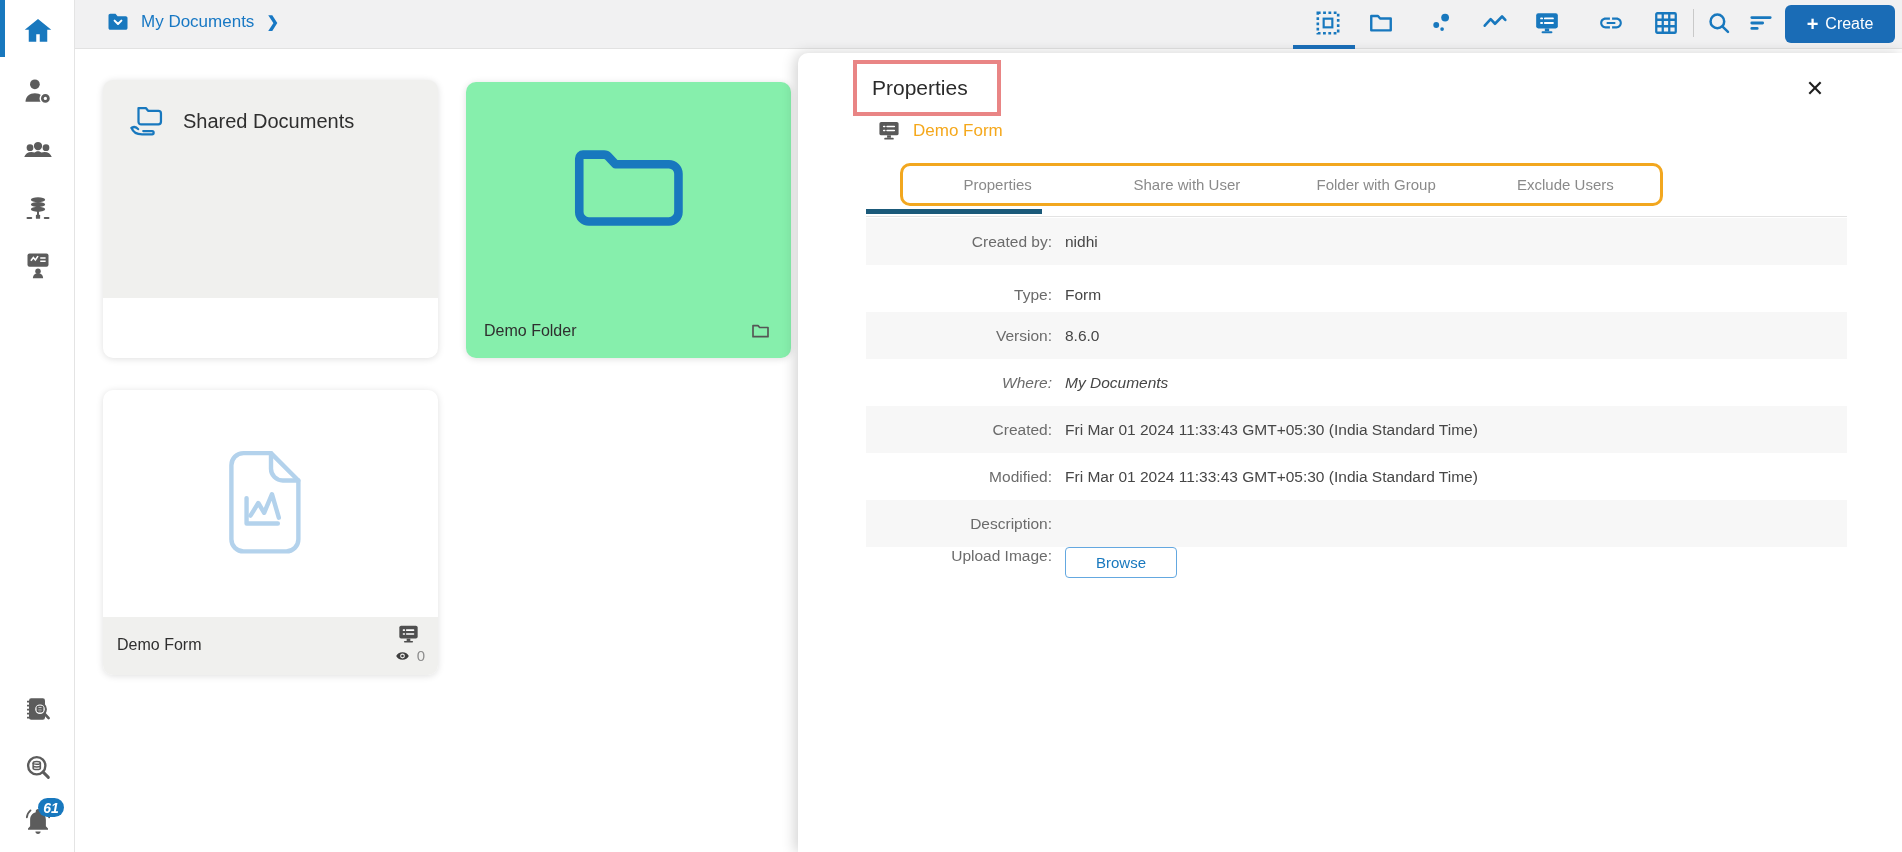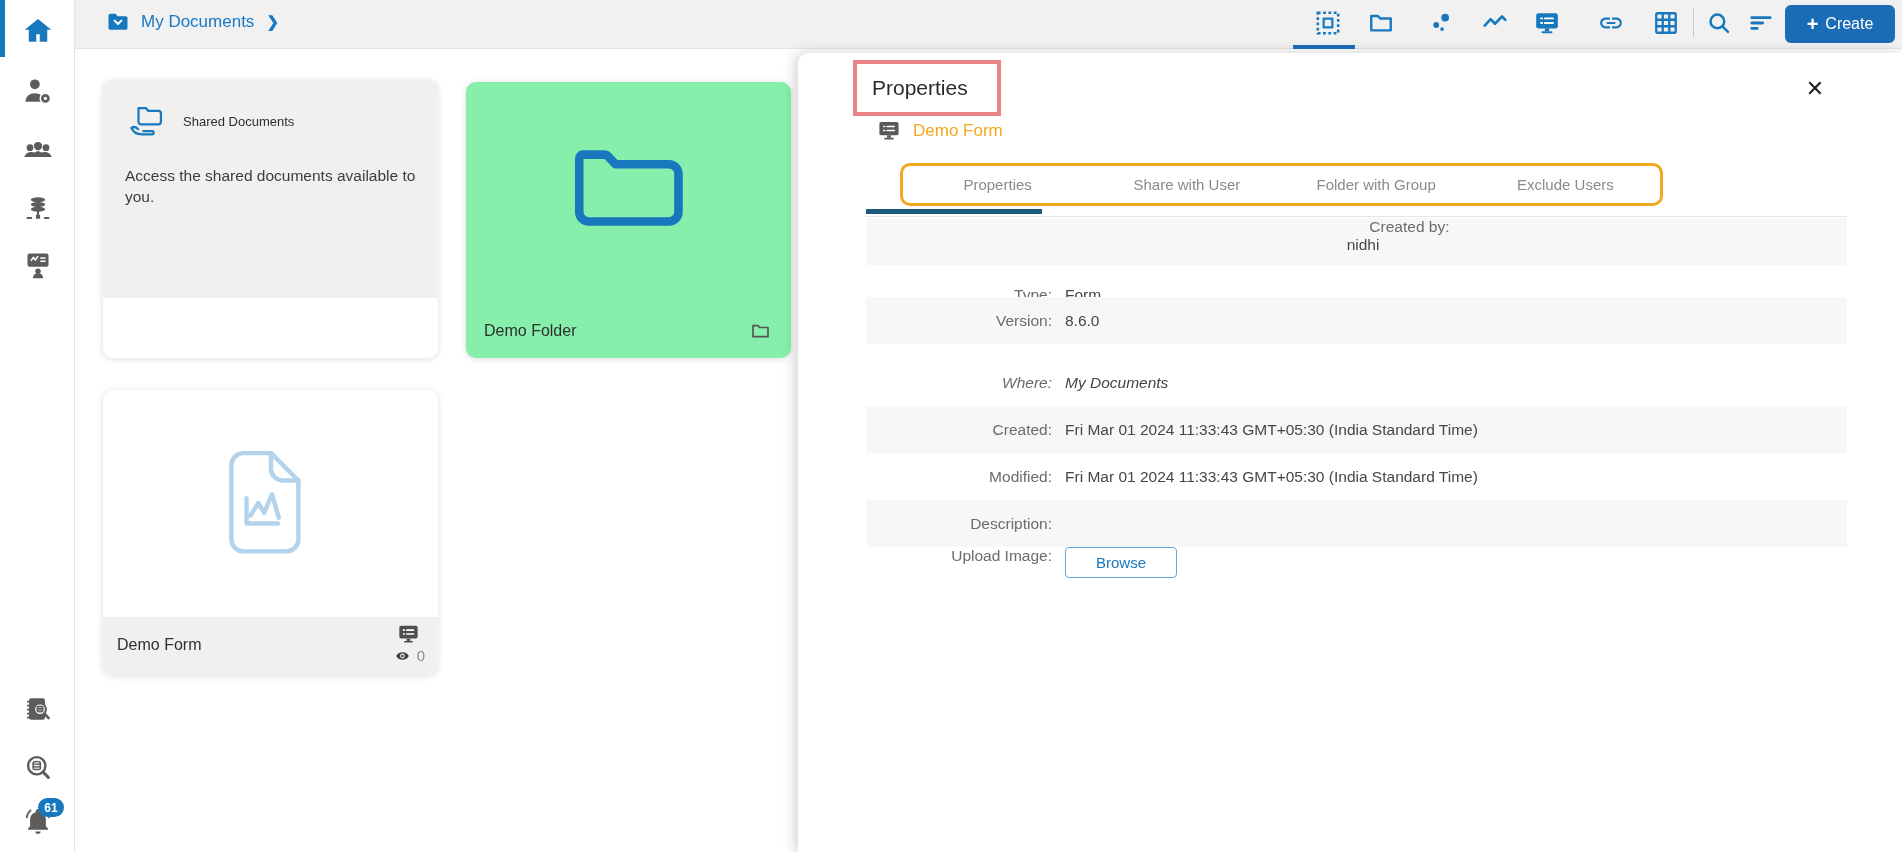--- a/index.html
+++ b/index.html
@@ -6,22 +6,22 @@
   html,body { width:1902px; height:852px; }
   body { font-family:"Liberation Sans", sans-serif; background:#fff; overflow:hidden; }
   .screen { position:relative; width:1902px; height:852px; background:#fff; overflow:hidden; }
 
   
   .sidebar { position:absolute; left:0; top:0; width:75px; height:852px; background:#fff; border-right:1px solid #e4e4e4; z-index:20; }
   .active-bar { position:absolute; left:0; top:0; width:5px; height:57px; background:#1878be; }
   .side-icon { position:absolute; left:23px; width:30px; height:30px; cursor:pointer; }
   .side-icon svg { width:100%; height:100%; display:block; }
   .badge { position:absolute; left:38px; top:798px; min-width:26px; height:19px; background:#1878be; color:#fff;
-           border-radius:10px; font-size:12px; font-weight:bold; display:flex; align-items:center; justify-content:center;
-           padding:0 4px; z-index:21; }
+           border-radius:10px; font-size:14px; font-weight:bold; display:flex; align-items:center; justify-content:center;
+           padding:0 4px; z-index:21;font-style:italic; }
 
   
   .topbar { position:absolute; left:75px; top:0; right:0; height:49px; background:#f1f1f2; border-bottom:1px solid #e2e2e2; z-index:15; }
   .breadcrumb { position:absolute; left:30px; top:10px; display:flex; align-items:center; gap:10px; cursor:pointer; }
   .breadcrumb svg { width:26px; height:24px; }
   .crumb-text { color:#1878c4; font-size:17px; }
   .crumb-chevron { color:#1878c4; font-size:15px; font-weight:bold; margin-left:2px; }
   .tool-icon { position:absolute; top:10px; width:26px; height:26px; cursor:pointer; }
   .tool-icon svg { width:100%; height:100%; display:block; }
   .tool-divider { position:absolute; top:9px; width:1px; height:28px; background:#c9c9c9; }
@@ -30,21 +30,21 @@
                 border:none; border-radius:6px; font-size:16px; font-family:"Liberation Sans",sans-serif;
                 display:flex; align-items:center; justify-content:center; gap:7px; cursor:pointer; }
   .create-plus { font-size:20px; font-weight:bold; line-height:1; }
 
   
   .content { position:absolute; left:75px; top:49px; right:0; bottom:0; background:#fff; }
   .card { position:absolute; border-radius:10px; box-shadow:0 1px 7px rgba(0,0,0,0.13); cursor:pointer; }
   .card-shared { left:28px; top:31px; width:335px; height:278px; background:#f0f0ee; }
   .card-shared .shared-head { position:absolute; left:24px; top:22px; display:flex; align-items:center; gap:14px; }
   .card-shared .shared-head svg { width:42px; height:38px; }
-  .shared-title { font-size:13px; color:#2f2f2f; }
+  .shared-title { font-size:20px; color:#2f2f2f; }
   .shared-desc { position:absolute; left:22px; top:85px; width:295px; font-size:15.5px; color:#3c3c3c; line-height:21px; }
   .card-footer-white { position:absolute; left:0; bottom:0; width:100%; height:60px; background:#fff; border-radius:0 0 10px 10px; }
 
   .card-folder { left:391px; top:33px; width:325px; height:276px; background:#86efac; }
   .folder-big { position:absolute; left:98px; top:58px; width:124px; height:98px; }
   .folder-foot { position:absolute; left:0; bottom:0; width:100%; height:54px; display:flex; align-items:center; justify-content:space-between; padding:0 18px; }
   .folder-foot-label { font-size:16px; color:#2f2f2f; }
   .folder-foot svg { width:25px; height:20px; }
 
   .card-form { left:28px; top:341px; width:335px; height:285px; background:#fff; }
@@ -261,21 +261,20 @@
 
     <div class="card card-shared">
       <div class="shared-head">
         <svg viewBox="0 0 48 44" fill="none" stroke="#1878be" stroke-width="2.6" stroke-linecap="round" stroke-linejoin="round">
           <path d="M13 7h8.5l2.6 3.2H36c1.7 0 3 1.3 3 3V23c0 1.7-1.3 3-3 3H16c-1.7 0-3-1.3-3-3V7z"></path>
           <path d="M5 30c1.6 5 6.2 7.4 12.2 7.4h11.6c2.3 0 2.3-3.7 0-3.7H18.5"></path>
           <path d="M5 30c2.8-1.7 5.9-.7 7.6 1.4"></path>
         </svg>
         <span class="shared-title">Shared Documents</span>
       </div>
-      <div class="shared-desc">Access the shared documents available to you.</div>
       <div class="card-footer-white"></div>
     </div>
 
     <div class="card card-folder">
       <svg class="folder-big" viewBox="0 0 130 100" fill="none" stroke="#1878be" stroke-width="9" stroke-linejoin="round">
         <path d="M16 26v-8a4 4 0 0 1 4-4h22a6 6 0 0 1 4.4 1.9L54 24h56a10 10 0 0 1 10 10v40a10 10 0 0 1-10 10H26a10 10 0 0 1-10-10z"></path>
       </svg>
       <div class="folder-foot">
         <span class="folder-foot-label">Demo Folder</span>
         <svg viewBox="0 0 24 24" fill="none" stroke="#555" stroke-width="2" stroke-linejoin="round">
@@ -332,29 +331,29 @@
 
     <div class="tabs-box">
       <div class="tab">Properties</div>
       <div class="tab">Share with User</div>
       <div class="tab">Folder with Group</div>
       <div class="tab">Exclude Users</div>
     </div>
     <div class="tab-underline"></div>
     <div class="tabs-divider"></div>
 
-    <div class="prop-row gray" style="top:165px;flex-direction:column;">
+    <div class="prop-row gray" style="top:165px;">
       <span class="prop-label">Created by:</span>
       <span class="prop-value">nidhi</span>
     </div>
     <div class="prop-row" style="top:204px;align-items:flex-end;">
       <span class="prop-label">Type:</span>
       <span class="prop-value">Form</span>
     </div>
-    <div class="prop-row gray" style="top:244px;">
+    <div class="prop-row gray" style="top:259px;">
       <span class="prop-label">Version:</span>
       <span class="prop-value">8.6.0</span>
     </div>
     <div class="prop-row" style="top:306px;font-style:italic;">
       <span class="prop-label">Where:</span>
       <span class="prop-value">My Documents</span>
     </div>
     <div class="prop-row gray" style="top:353px;">
       <span class="prop-label">Created:</span>
       <span class="prop-value">Fri Mar 01 2024 11:33:43 GMT+05:30 (India Standard Time)</span>

